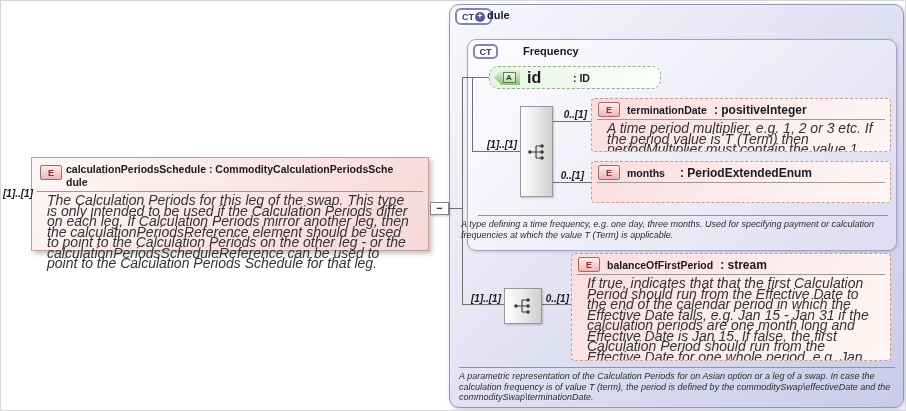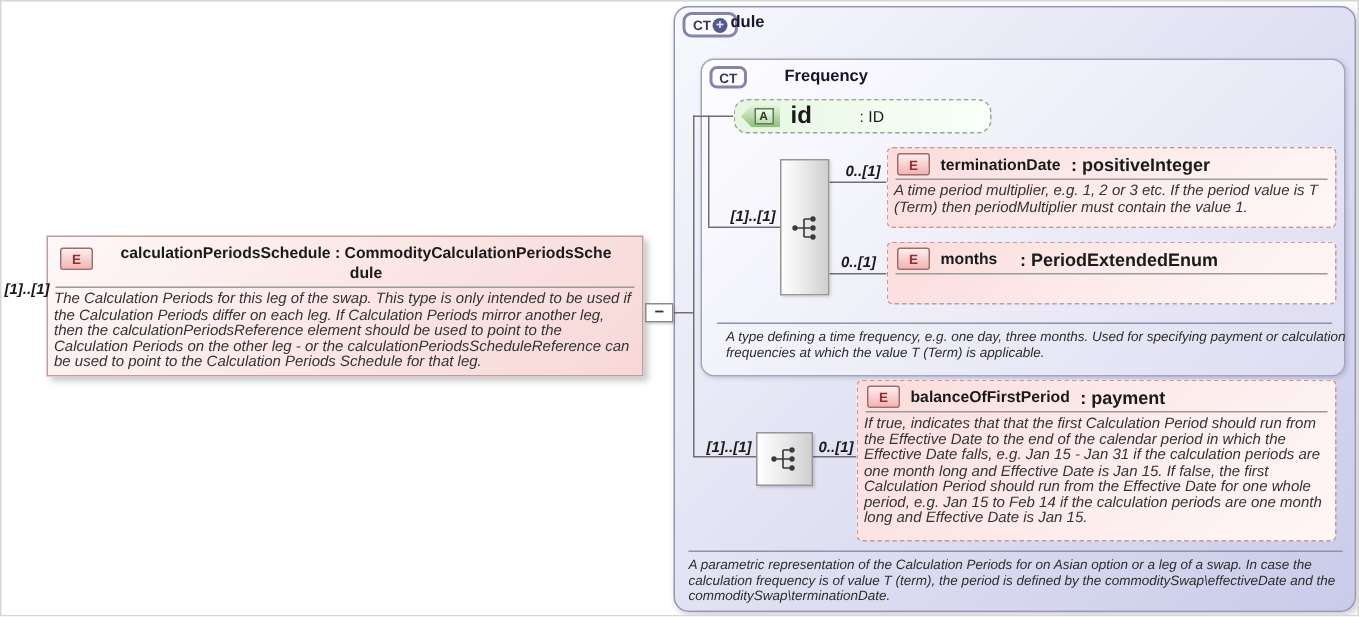--- a/index.html
+++ b/index.html
@@ -5,35 +5,35 @@
   html,body{margin:0;padding:0;background:#fff;}
   .canvas{
     position:relative;width:906px;height:411px;background:#ffffff;
     font-family:"Liberation Sans",sans-serif;overflow:hidden;
     border:1px solid #d6d6d6;box-sizing:border-box;
   }
   
   .ln{position:absolute;background:#707070;}
   .card{position:absolute;font-size:10px;font-style:italic;font-weight:bold;color:#1a1a1a;white-space:nowrap;}
   .sep{height:1px;background:#9a9a9a;margin:2px 5px;}
-  .ann{font-size:10px;line-height:10.5px;font-style:italic;color:#333;padding:1px 4px;}
+  .ann{font-size:14px;line-height:10.5px;font-style:italic;color:#333;padding:1px 15px;}
   .eb{
     display:inline-flex;align-items:center;justify-content:center;
     width:20px;height:13px;border:1px solid #a36a6a;border-radius:2px;
     background:linear-gradient(180deg,#fdeeee,#f2b4b4);
     color:#8f2f2f;font-size:9px;font-weight:bold;flex:none;
   }
   
   .elbox{
     position:absolute;left:30px;top:156px;width:398px;height:94px;box-sizing:border-box;
     background:linear-gradient(135deg,#fef8f8 0%,#fbe4e4 55%,#f7d8d8 100%);
     border:1px solid #c09c9c;box-shadow:3px 3px 4px rgba(100,100,100,.35);
   }
   .elbox .eb{position:absolute;left:8px;top:7px;}
-  .eltitle{margin:5px 6px 0 34px;text-align:center;font-weight:bold;font-size:10.5px;line-height:13px;color:#1a1a1a;white-space:nowrap;}
+  .eltitle{margin:5px 6px 0 34px;font-weight:bold;font-size:10.5px;line-height:13px;color:#1a1a1a;white-space:nowrap;}
   
   .expander{
     position:absolute;left:429px;top:201px;width:19px;height:13px;box-sizing:border-box;
     background:#fff;border:1px solid #8a8a8a;box-shadow:1px 1px 2px rgba(0,0,0,.25);
     display:flex;align-items:center;justify-content:center;
     font-size:11px;line-height:11px;color:#333;font-weight:bold;
   }
   
   .ctbox{
     position:absolute;left:448px;top:3px;width:455px;height:404px;box-sizing:border-box;
@@ -77,21 +77,21 @@
     clip-path:polygon(0 50%,28% 0,100% 0,100% 100%,28% 100%);
     background:linear-gradient(180deg,#e2f5d8,#8cbe7c);
     display:flex;align-items:center;justify-content:center;
   }
   .abadge b{
     display:block;width:13px;height:11px;margin-left:4px;box-sizing:border-box;
     border:1px solid #5f7f54;background:linear-gradient(#f2fcee,#bcdcac);
     font-size:8px;line-height:9px;color:#2f3f2a;text-align:center;font-weight:bold;
   }
   .attrname{font-size:16px;font-weight:bold;color:#1a1a1a;margin-left:7px;min-width:46px;}
-  .attrtype{font-size:10.5px;font-weight:normal;color:#1a1a1a;}
+  .attrtype{font-size:10.5px;font-weight:bold;color:#1a1a1a;}
   
   .seq{
     position:absolute;box-sizing:border-box;border:1px solid #979797;
     background:linear-gradient(90deg,#ffffff 0%,#ececec 45%,#cfcfcf 100%);
     box-shadow:1px 1px 2px rgba(0,0,0,.2);
     display:flex;align-items:center;justify-content:center;
   }
   .seq1{left:519px;top:105px;width:33px;height:91px;}
   .seq2{left:503px;top:287px;width:38px;height:36px;}
   
@@ -102,21 +102,21 @@
   }
   .childhead{display:flex;align-items:center;gap:7px;padding:0 6px;}
   .childhead .nm{font-size:10.5px;font-weight:bold;color:#1a1a1a;white-space:nowrap;}
   .childhead .nmw{min-width:46px;display:inline-block;}
   .childhead .tp{font-size:12px;font-weight:bold;color:#1a1a1a;white-space:nowrap;}
   .pmbox{left:590px;top:97px;width:300px;height:54px;}
   .pdbox{left:590px;top:160px;width:300px;height:42px;}
   .bofpbox{left:570px;top:252px;width:320px;height:108px;}
   
   .freqfoot-sep{position:absolute;left:477px;top:214px;width:410px;height:1px;background:#9090a8;}
-  .freqfoot{position:absolute;left:478px;top:218px;width:416px;font-size:9px;line-height:10.5px;font-style:italic;color:#2d2d2d;padding:0 5px;}
+  .freqfoot{position:absolute;left:455px;top:218px;width:416px;font-size:9px;line-height:10.5px;font-style:italic;color:#2d2d2d;padding:0 5px;}
   .ctfoot-sep{position:absolute;left:458px;top:366px;width:436px;height:1px;background:#9090a8;}
   .ctfoot{position:absolute;left:453px;top:370px;width:444px;font-size:9px;line-height:10.5px;font-style:italic;color:#2d2d2d;padding:0 5px;}
 </style>
 </head>
 <body>
 
 <div class="canvas">
 
   <div class="ctbox"></div>
   <div class="ctp">
@@ -187,21 +187,21 @@
     <div class="sep"></div>
   </div>
 
   <div class="freqfoot-sep"></div>
   <div class="freqfoot">A type defining a time frequency, e.g. one day, three months. Used for specifying payment or calculation frequencies at which the value T (Term) is applicable.</div>
 
   <div class="child bofpbox">
     <div class="childhead">
       <span class="eb">E</span>
       <span class="nm">balanceOfFirstPeriod</span>
-      <span class="tp">: payment</span>
+      <span class="tp">: stream</span>
     </div>
     <div class="sep"></div>
     <div class="ann">If true, indicates that that the first Calculation Period should run from the Effective Date to the end of the calendar period in which the Effective Date falls, e.g. Jan 15 - Jan 31 if the calculation periods are one month long and Effective Date is Jan 15. If false, the first Calculation Period should run from the Effective Date for one whole period, e.g. Jan 15 to Feb 14 if the calculation periods are one month long and Effective Date is Jan 15.</div>
   </div>
 
   <div class="ctfoot-sep"></div>
   <div class="ctfoot">A parametric representation of the Calculation Periods for on Asian option or a leg of a swap. In case the calculation frequency is of value T (term), the period is defined by the commoditySwap\effectiveDate and the commoditySwap\terminationDate.</div>
 
   <div class="elbox">
     <span class="eb">E</span>

